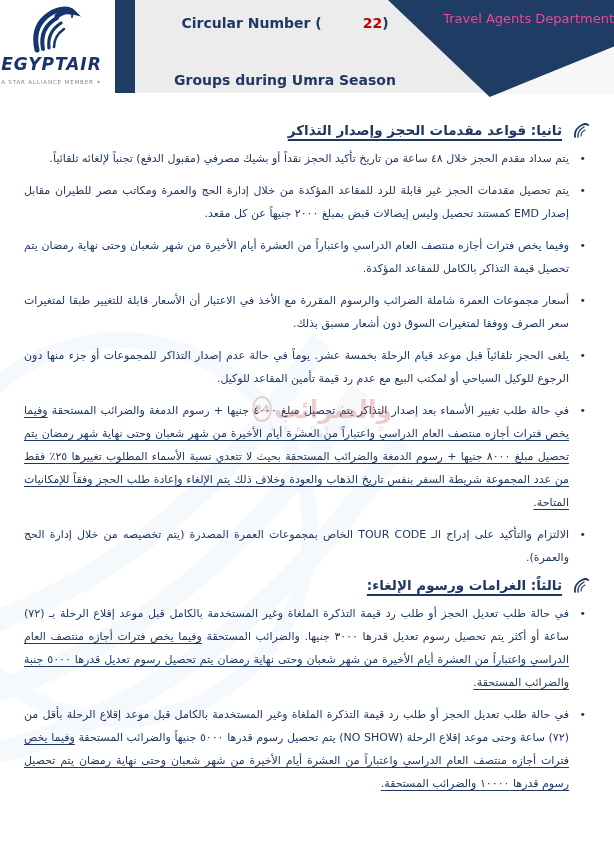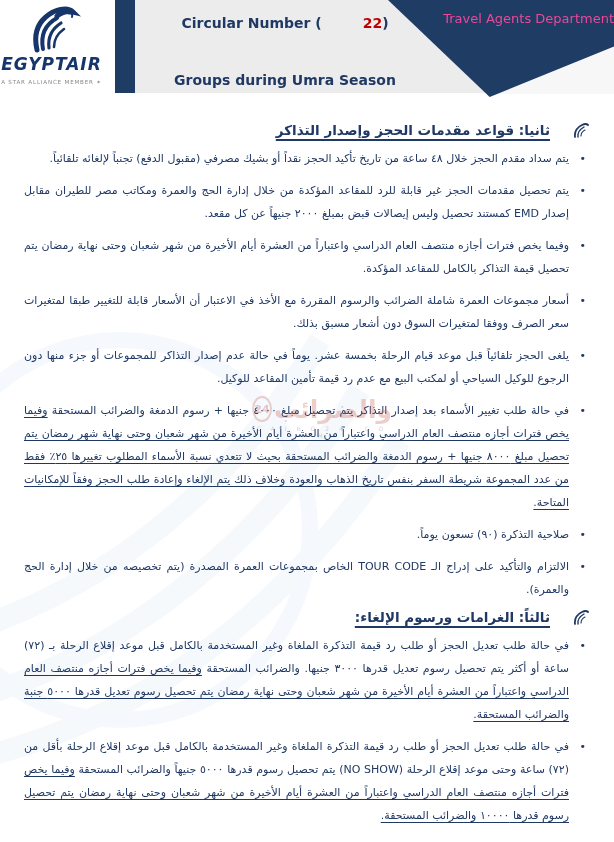--- a/index.html
+++ b/index.html
@@ -29,21 +29,21 @@
   .bg-swirl{position:absolute;left:-110px;top:230px;z-index:0;opacity:.55;pointer-events:none;}
   
   .c24{position:absolute;left:252px;top:396px;width:140px;z-index:3;opacity:.55;text-align:center;pointer-events:none;}
   .c24-row{display:flex;direction:rtl;align-items:center;justify-content:center;gap:2px;}
   .c24-ar{font-size:25px;font-weight:bold;color:rgba(196,92,82,.55);line-height:1;}
   .c24-badge{width:22px;height:22px;border:2px solid rgba(196,92,82,.5);border-radius:50%;
     color:rgba(196,92,82,.6);font-size:11px;font-weight:bold;display:flex;align-items:center;justify-content:center;}
   .c24-dom{font-size:6px;letter-spacing:4px;color:rgba(130,130,130,.65);margin-top:3px;}
   
   .doc-body{position:absolute;left:0;top:96px;width:614px;padding:18px 24px 0 24px;box-sizing:border-box;z-index:2;}
-  .sec-head{direction:rtl;display:flex;align-items:flex-end;gap:21px;margin:8px 0 9px 0;}
+  .sec-head{direction:rtl;display:flex;align-items:flex-end;gap:9px;margin:8px 0 9px 0;}
   .sec-head .eagle-mini{flex:0 0 auto;}
   .sec-title{font-size:13.5px;font-weight:bold;color:#1f3864;
     text-decoration:underline;text-underline-offset:4px;text-decoration-thickness:1.5px;}
   ul.bullets{direction:rtl;list-style:none;margin:0 0 4px 0;padding:0;}
   ul.bullets li{
     position:relative;padding-right:21px;margin:9px 0 3px 0;
     font-size:11px;font-weight:normal;line-height:23px;
     text-align:justify;color:#1f3864;
   }
   ul.bullets li::before{content:"•";position:absolute;right:4px;top:0;color:#1f3864;font-size:11px;}
@@ -114,21 +114,20 @@
       <span class="sec-title">ثانيا: قواعد مقدمات الحجز وإصدار التذاكر</span>
     </div>
 
     <ul class="bullets">
         <li><span>يتم سداد مقدم الحجز خلال ٤٨ ساعة من تاريخ تأكيد الحجز نقداً أو بشيك مصرفي (مقبول الدفع) تجنباً لإلغائه تلقائياً.</span></li>
         <li><span>يتم تحصيل مقدمات الحجز غير قابلة للرد للمقاعد المؤكدة من خلال إدارة الحج والعمرة ومكاتب مصر للطيران مقابل إصدار EMD كمستند تحصيل وليس إيصالات قبض بمبلغ ٢٠٠٠ جنيهاً عن كل مقعد.</span></li>
         <li><span>وفيما يخص فترات أجازه منتصف العام الدراسي واعتباراً من العشرة أيام الأخيرة من شهر شعبان وحتى نهاية رمضان يتم تحصيل قيمة التذاكر بالكامل للمقاعد المؤكدة.</span></li>
         <li><span>أسعار مجموعات العمرة شاملة الضرائب والرسوم المقررة مع الأخذ في الاعتبار أن الأسعار قابلة للتغيير طبقا لمتغيرات سعر الصرف ووفقا لمتغيرات السوق دون أشعار مسبق بذلك.</span></li>
         <li><span>يلغى الحجز تلقائياً قبل موعد قيام الرحلة بخمسة عشر. يوماً في حالة عدم إصدار التذاكر للمجموعات أو جزء منها دون الرجوع للوكيل السياحي أو لمكتب البيع مع عدم رد قيمة تأمين المقاعد للوكيل.</span></li>
         <li><span>في حالة طلب تغيير الأسماء بعد إصدار التذاكر يتم تحصيل مبلغ ٤٠٠٠ جنيها + رسوم الدمغة والضرائب المستحقة </span><span class="u">وفيما يخص فترات أجازه منتصف العام الدراسي واعتباراً من العشرة أيام الأخيرة من شهر شعبان وحتى نهاية شهر رمضان يتم تحصيل مبلغ ٨٠٠٠ جنيها + رسوم الدمغة والضرائب المستحقة بحيث لا تتعدي نسبة الأسماء المطلوب تغييرها ٢٥٪ فقط من عدد المجموعة شريطة السفر بنفس تاريخ الذهاب والعودة وخلاف ذلك يتم الإلغاء وإعادة طلب الحجز وفقاً للإمكانيات المتاحة.</span></li>
-        <li><span>صلاحية التذكرة (٩٠) تسعون يوماً.</span></li>
         <li><span>الالتزام والتأكيد على إدراج الـ TOUR CODE الخاص بمجموعات العمرة المصدرة (يتم تخصيصه من خلال إدارة الحج والعمرة).</span></li>
       </ul>
 
     <div class="sec-head">
       <svg class="eagle-mini" width="19" height="15" viewBox="0 0 19 15">
         <g fill="none" stroke="#1f3864" stroke-linecap="round">
           <path d="M4 14 Q 3 6 11 2 Q 15 0 17 2" stroke-width="1.8"></path>
           <path d="M7 14 Q 6 8 13 4" stroke-width="1.4"></path>
           <path d="M10 13 Q 10 9 14 7" stroke-width="1.1"></path>
         </g>

